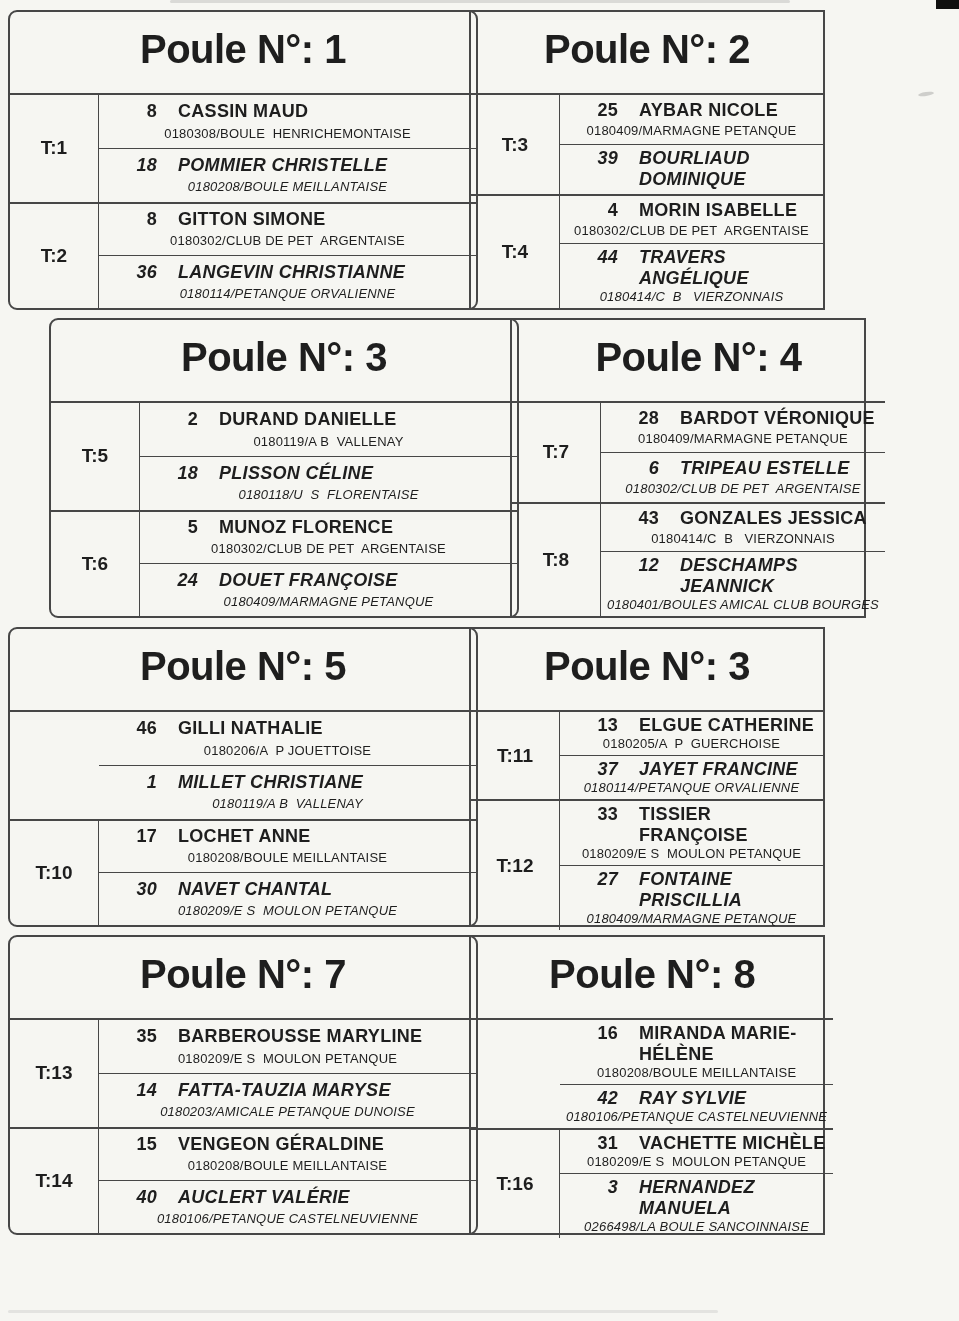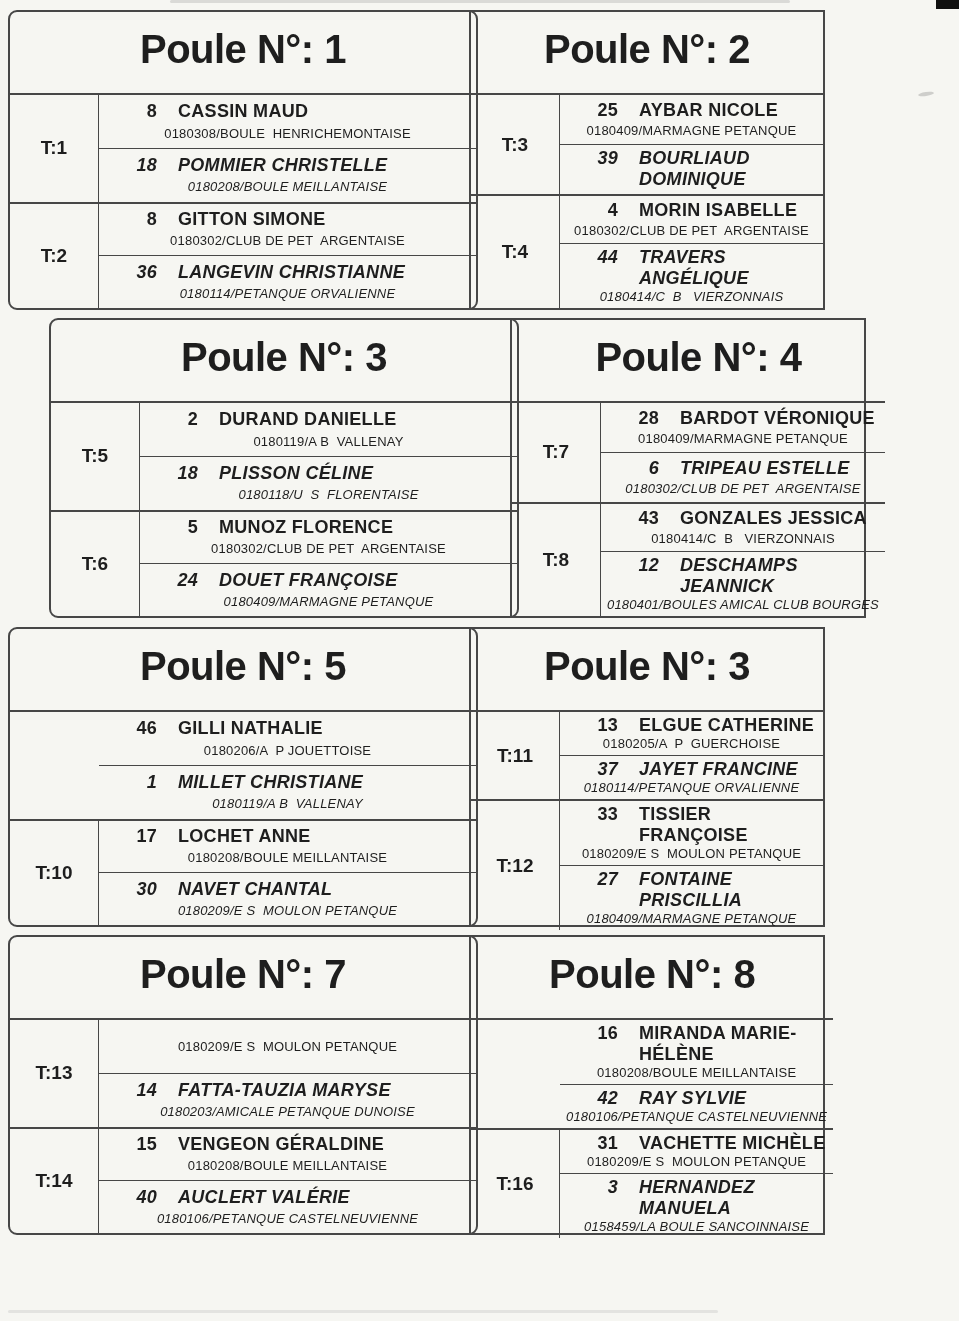--- a/index.html
+++ b/index.html
@@ -267,20 +267,24 @@
         <span class="pname">FONTAINE PRISCILLIA</span>
       </div>
     <div class="club">0180409/MARMAGNE PETANQUE</div>
   </div>
 </section>
 
 <section class="pool left row4">
   <header class="pool-title">Poule N°: 7</header>
   <div class="tcell tc-a">T:13</div>
   <div class="pcell r2">
+    <div class="nameline">
+        <span class="num">35</span>
+        <span class="pname">BARBEROUSSE MARYLINE</span>
+      </div>
     <div class="club">0180209/E S  MOULON PETANQUE</div>
   </div>
   <div class="pcell r3 it">
     <div class="nameline">
         <span class="num">14</span>
         <span class="pname">FATTA-TAUZIA MARYSE</span>
       </div>
     <div class="club">0180203/AMICALE PETANQUE DUNOISE</div>
   </div>
   <div class="tcell tc-b">T:14</div>
@@ -322,20 +326,20 @@
         <span class="num">31</span>
         <span class="pname">VACHETTE MICHÈLE</span>
       </div>
     <div class="club">0180209/E S  MOULON PETANQUE</div>
   </div>
   <div class="pcell r5 it">
     <div class="nameline">
         <span class="num">3</span>
         <span class="pname">HERNANDEZ MANUELA</span>
       </div>
-    <div class="club">0158459/LA BOULE SANCOINNAISE</div>
+    <div class="club">0266498/LA BOULE SANCOINNAISE</div>
   </div>
 </section>
 
 <div class="art" id="art-corner"></div>
 <div class="art" id="art-topstreak"></div>
 <div class="art" id="art-tilde"></div>
 <div class="art" id="art-bottomstreak"></div>
 
 </body></html>

